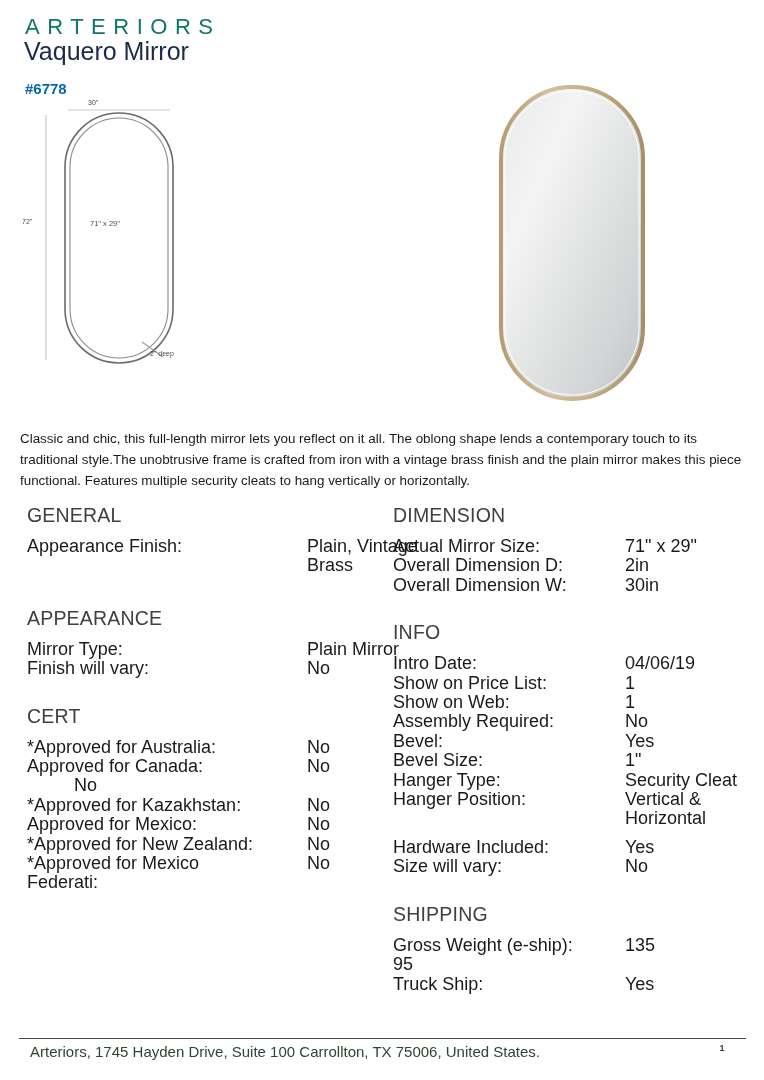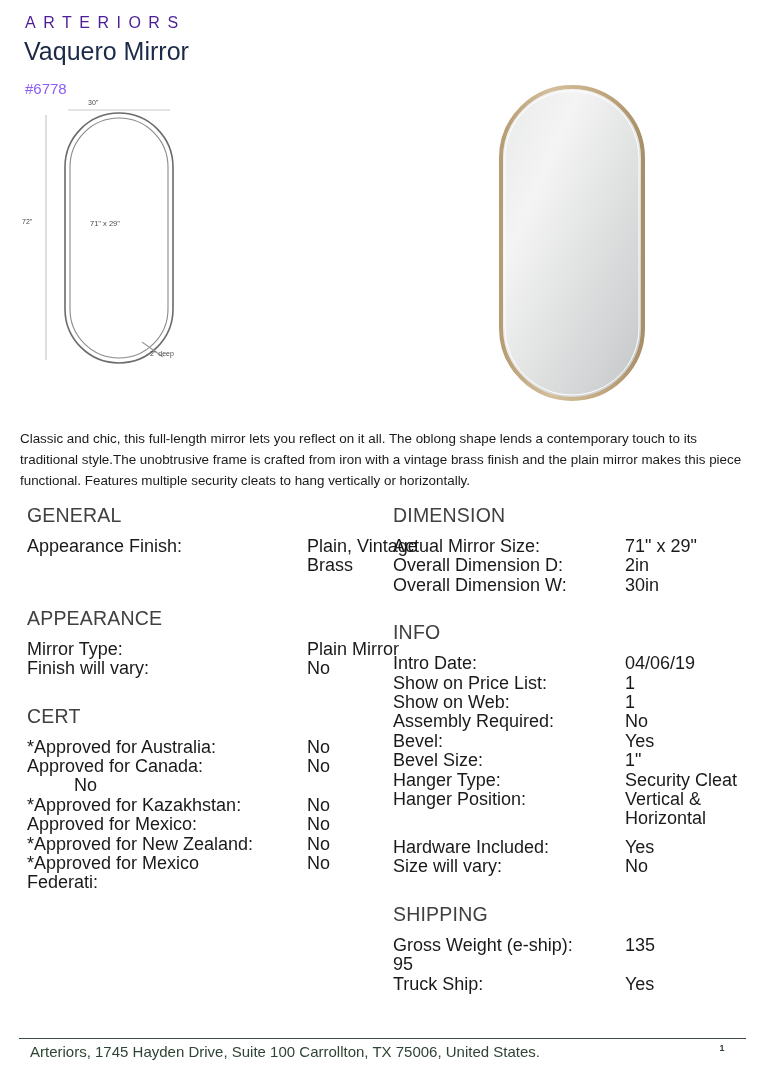--- a/index.html
+++ b/index.html
@@ -21,44 +21,44 @@
     position: relative;
     width: 764px;
     height: 1080px;
   }
 
   
   .brand {
     position: absolute;
     left: 25px;
     top: 14px;
-    font-size: 16px;
+    font-size: 22px;
     letter-spacing: 7.5px;
-    color: #4c1d95;
+    color: #0f766e;
     font-weight: 400;
     white-space: nowrap;
   }
 
   .product-title {
     position: absolute;
     left: 24px;
     top: 37px;
     font-size: 25px;
     font-weight: 400;
     color: #1b2a47;
     white-space: nowrap;
   }
 
   .product-sku {
     position: absolute;
     left: 25px;
     top: 80px;
     font-size: 15px;
-    font-weight: 400;
-    color: #8b5cf6;
+    font-weight: 700;
+    color: #0369a1;
     white-space: nowrap;
   }
 
   
   .line-drawing {
     position: absolute;
     left: 20px;
     top: 95px;
     width: 210px;
     height: 290px;

